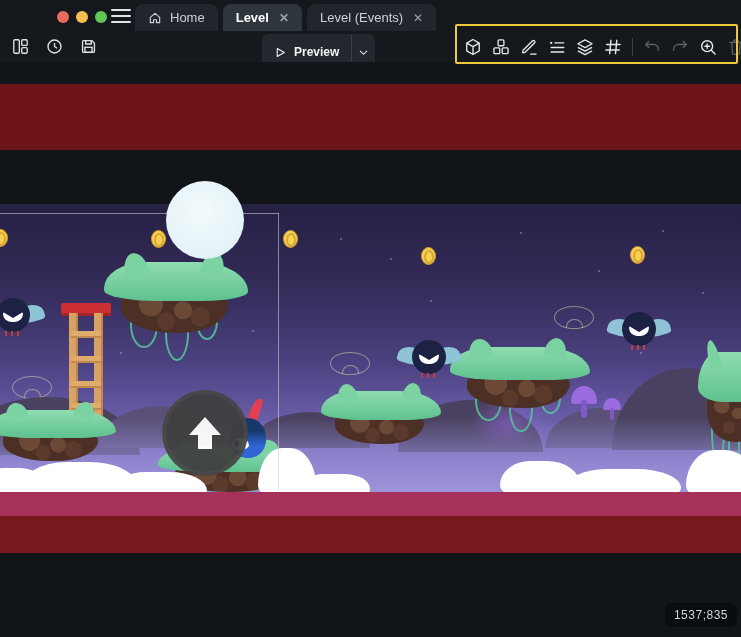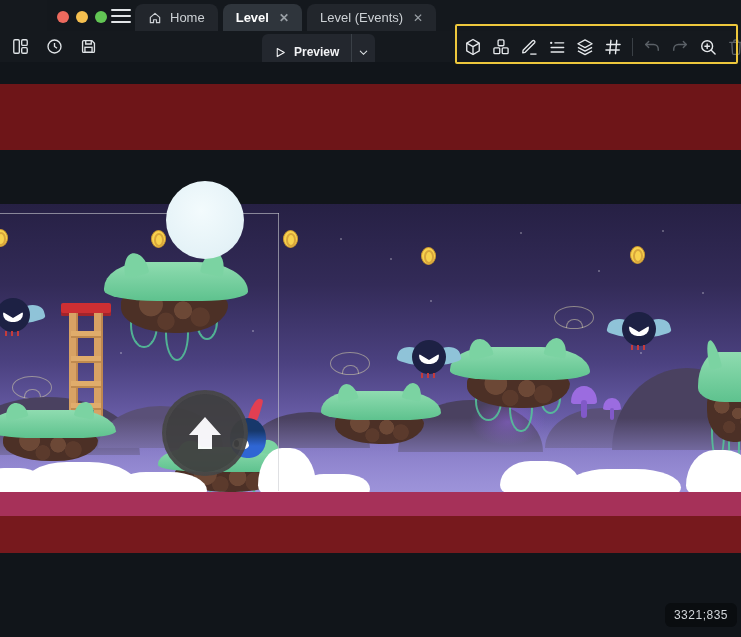--- a/index.html
+++ b/index.html
@@ -391,14 +391,14 @@
         <div class="jumpbtn">
         <svg width="44" height="44" viewBox="0 0 44 44">
             <path d="M22 6L38 24h-9v14H15V24H6z" fill="#fff"></path>
           </svg>
       </div>
         <div class="band band-pink"></div>
         <div class="band band-red2"></div>
       </div>
   </div>
 
-  <div class="coords">3321;835</div>
+  <div class="coords">1537;835</div>
 </div>
 
 </body></html>

